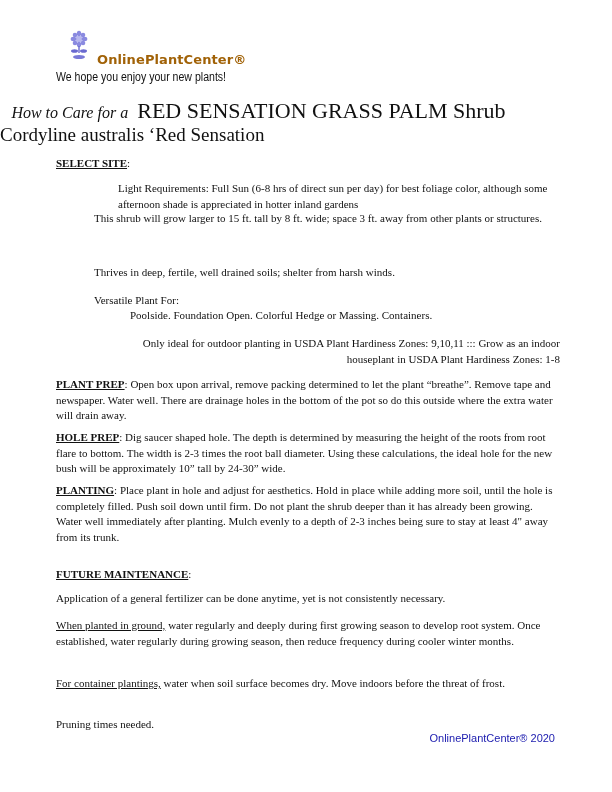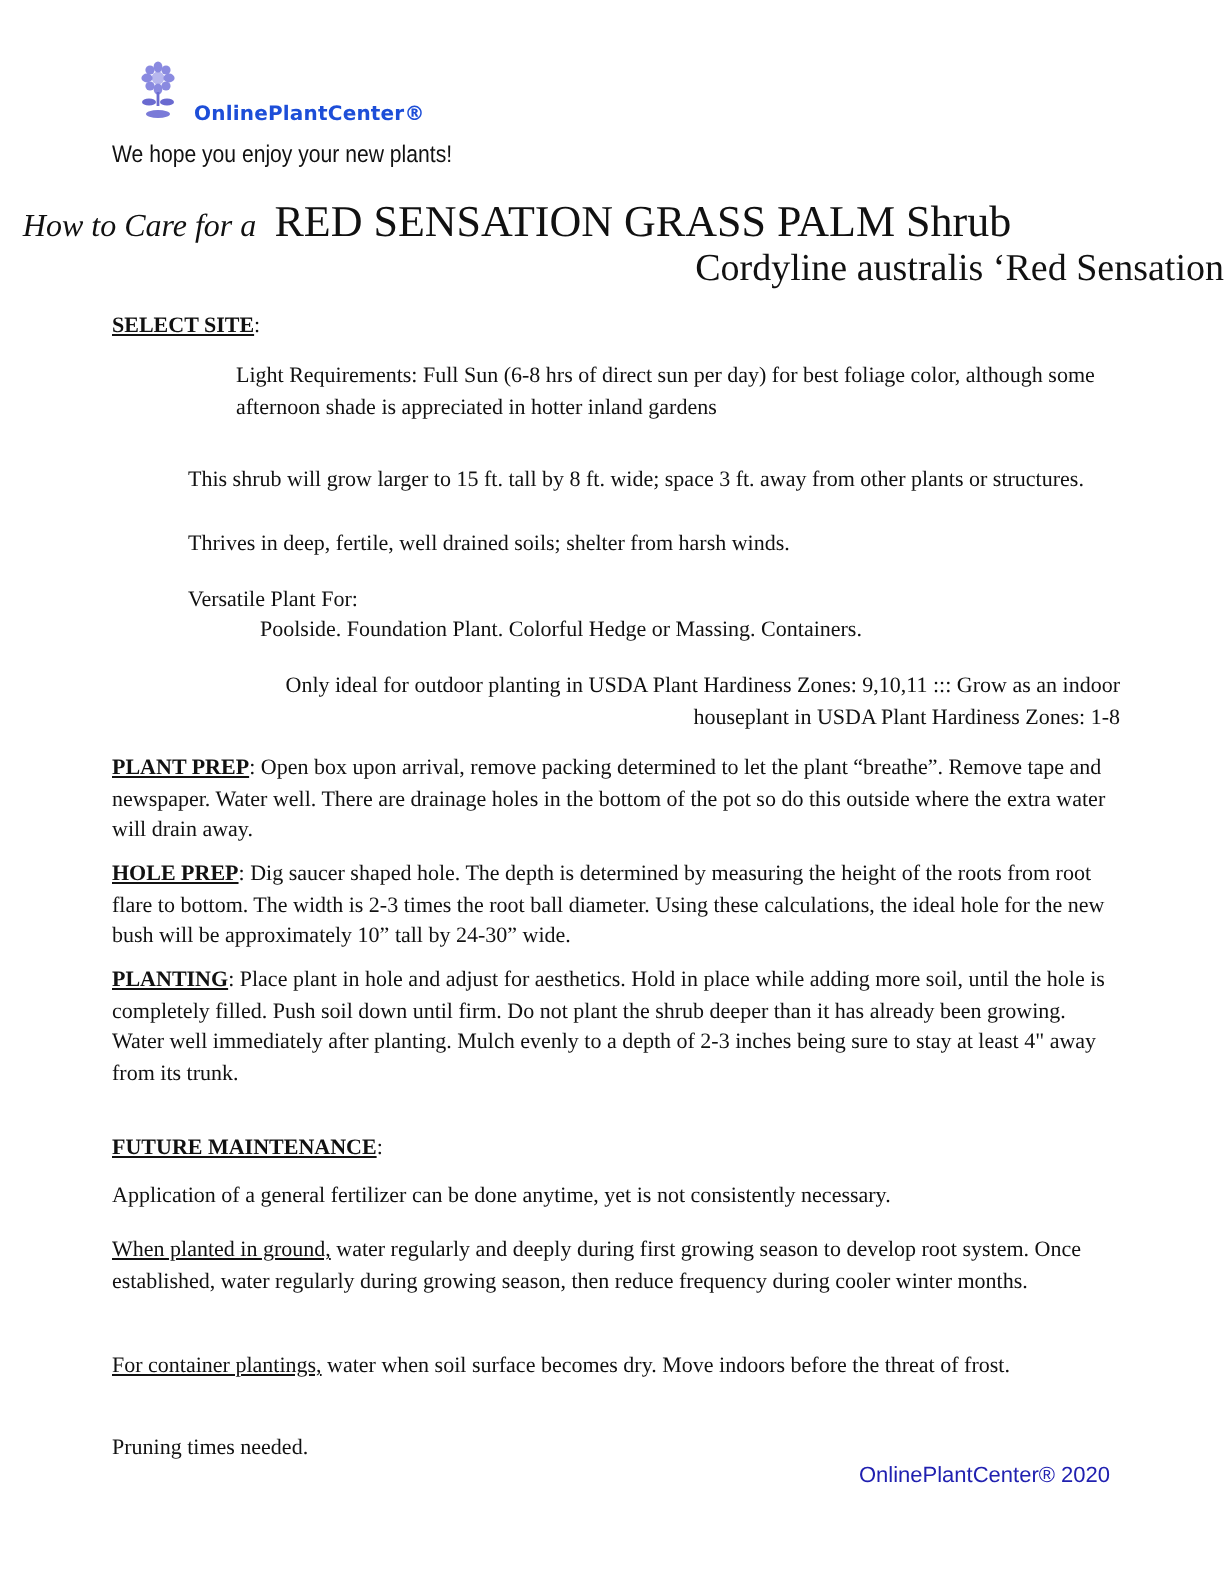--- a/index.html
+++ b/index.html
@@ -1,27 +1,27 @@
 <!DOCTYPE html>
 <html><head>
 <meta charset="utf-8">
 <style>
   html, body { margin:0; padding:0; background:#ffffff; }
   body { width:612px; height:792px; position:relative; overflow:hidden;
          font-family:"DejaVu Serif", "Liberation Serif", serif; color:#111; }
   .abs { position:absolute; }
   .logo-icon { left:66px; top:30px; width:26px; height:30px; }
   .brand { left:97px; top:52px; font-family:"DejaVu Sans", sans-serif; font-weight:bold;
-           font-size:10px; color:#1d4ed8; letter-spacing:0.1px; }
+           font-size:13px; color:#a16207; letter-spacing:0.1px; }
   .tagline { left:56px; top:70px; font-family:"Liberation Sans", sans-serif; font-size:12px;
              color:#111; transform:scaleX(0.88); transform-origin:left top; }
   .title-line { left:0; width:517px; top:98px; text-align:center; white-space:nowrap; }
   .title-pre { font-family:"Liberation Serif", serif; font-style:italic; font-size:16px; }
   .title-main { font-family:"Liberation Serif", serif; font-size:22px; margin-left:4px; }
-  .subtitle { left:0; width:612px; top:124px; text-align:right;
+  .subtitle { left:0; width:612px; top:124px; text-align:left;
               font-family:"Liberation Serif", serif; font-size:19px; }
   .text { font-family:Liberation Serif, serif; font-size:11px; line-height:15.5px; }
   .heading { font-weight:bold; text-decoration:underline; }
   .ul { text-decoration:underline;text-align:center; }
   .p { left:56px; width:500px; }
   .ind { left:94px; width:466px; }
   .ind2 { left:130px; }
   .footer { right:57px; top:732px; font-family:Liberation Sans, sans-serif; font-size:11px; color:#2020b0; }
 </style>
 </head>
@@ -50,24 +50,24 @@
 <div class="abs tagline">We hope you enjoy your new plants!</div>
 
 <div class="abs title-line">
   <span class="title-pre">How to Care for a</span>
   <span class="title-main">RED SENSATION GRASS PALM Shrub</span>
 </div>
 <div class="abs subtitle">Cordyline australis ‘Red Sensation</div>
 
 <div class="abs text p" style="top:156px;"><span class="heading">SELECT SITE</span>:</div>
 <div class="abs text ind" style="top:181px;margin-left:24px;">Light Requirements:  Full Sun (6-8 hrs of direct sun per day) for best foliage color, although some afternoon shade is appreciated in hotter inland gardens</div>
-<div class="abs text ind" style="top:233px;">This shrub will grow larger to 15 ft. tall by 8 ft. wide; space 3 ft. away from other plants or structures.</div>
+<div class="abs text ind" style="top:211px;">This shrub will grow larger to 15 ft. tall by 8 ft. wide; space 3 ft. away from other plants or structures.</div>
 <div class="abs text ind" style="top:265px;">Thrives in deep, fertile, well drained soils; shelter from harsh winds.</div>
 <div class="abs text ind" style="top:293px;">Versatile Plant For:</div>
-<div class="abs text ind2" style="top:308px;">Poolside. Foundation Plant. Colorful Hedge or Massing. Containers.</div>
+<div class="abs text ind2" style="top:308px;">Poolside. Foundation Open. Colorful Hedge or Massing. Containers.</div>
 <div class="abs text ind" style="top:336px;text-align:right;">Only ideal for outdoor planting in USDA Plant Hardiness Zones: 9,10,11 ::: Grow as an indoor houseplant in USDA Plant Hardiness Zones: 1-8</div>
 
 <div class="abs text p" style="top:377px;"><span class="heading">PLANT PREP</span>:<span>   Open box upon arrival, remove packing determined to let the plant “breathe”. Remove tape and newspaper.  Water well.  There are drainage holes in the bottom of the pot so do this outside where the extra water will drain away.</span></div>
 
 <div class="abs text p" style="top:430px;"><span class="heading">HOLE PREP</span>:<span>  Dig saucer shaped hole. The depth is determined by measuring the height of the roots from root flare to bottom. The width is 2-3 times the root ball diameter. Using these calculations, the ideal hole for the new bush will be approximately 10” tall by 24-30” wide.</span></div>
 
 <div class="abs text p" style="top:483px;"><span class="heading">PLANTING</span>:<span>  Place plant in hole and adjust for aesthetics.  Hold in place while adding more soil, until the hole is completely filled.  Push soil down until firm.  Do not plant the shrub deeper than it has already been growing.  Water well immediately after planting.  Mulch evenly to a depth of 2-3 inches being sure to stay at least 4" away from its trunk.</span></div>
 
 <div class="abs text p" style="top:567px;"><span class="heading">FUTURE MAINTENANCE</span>:</div>
 <div class="abs text p" style="top:591px;">Application of a general fertilizer can be done anytime, yet is not consistently necessary.</div>

